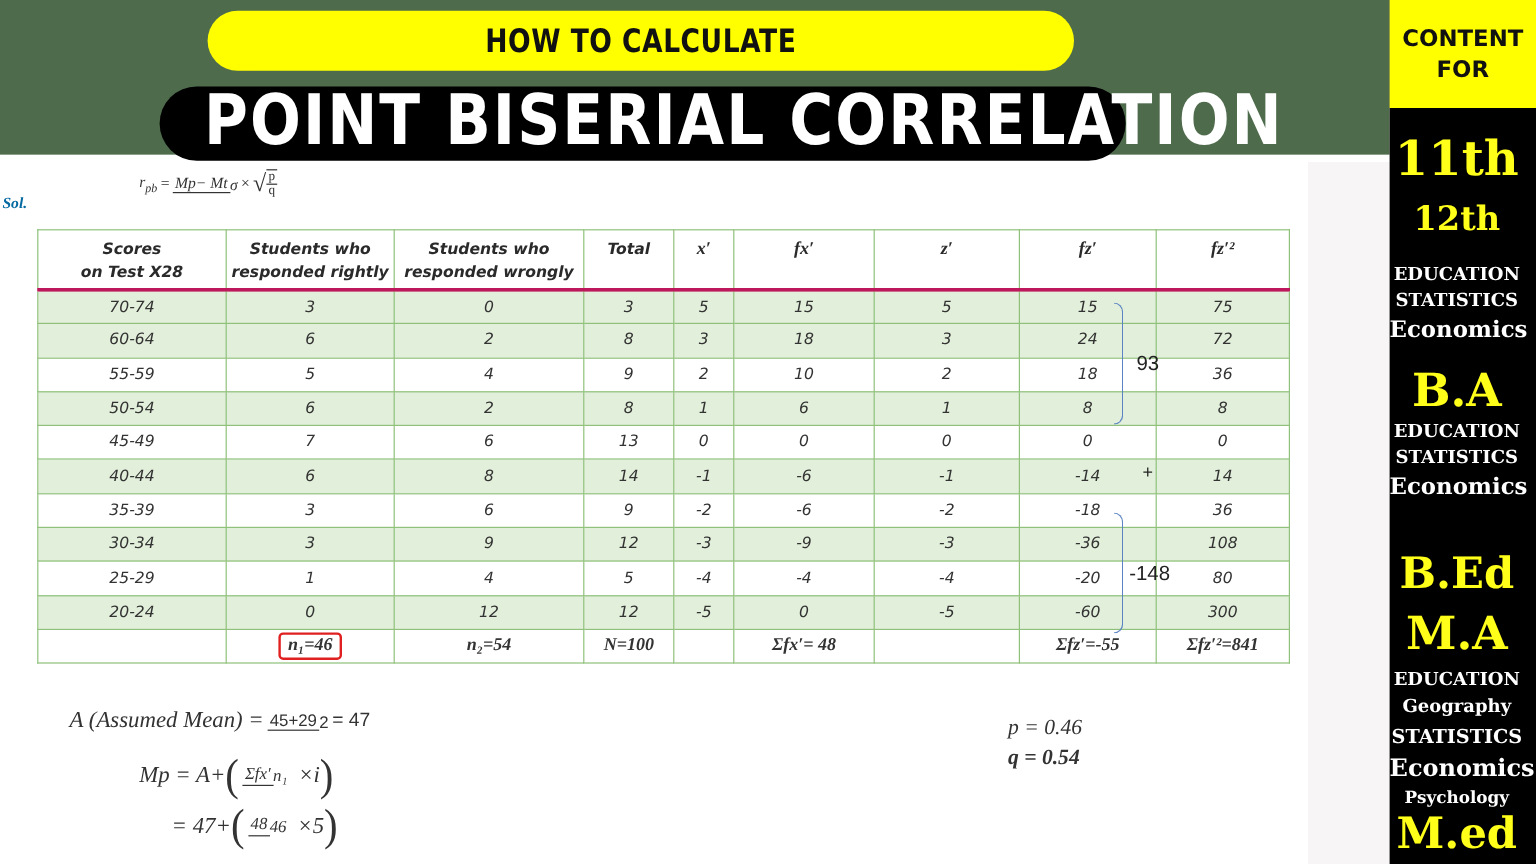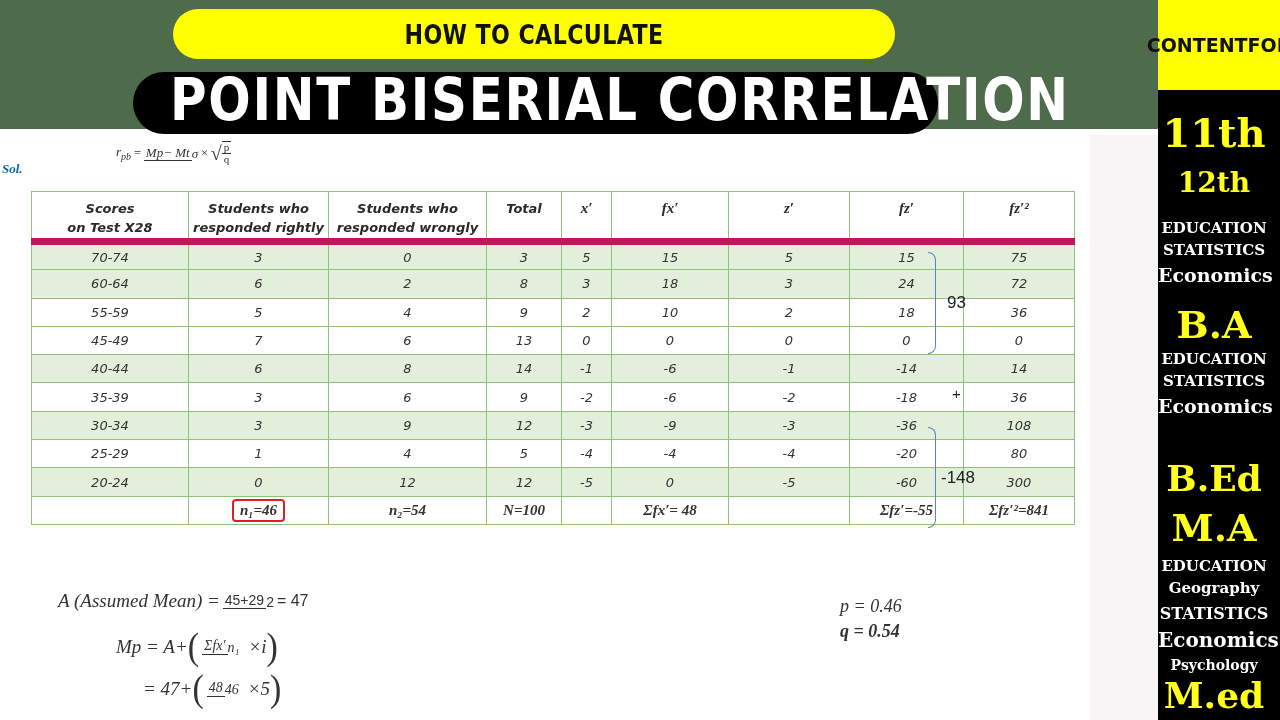--- a/index.html
+++ b/index.html
@@ -46,42 +46,42 @@
   .sol { position: absolute; left: 2px; top: 161px; font-family: "Liberation Serif", serif; font-style: italic; font-weight: bold; font-size: 13px; color: #0369a1; }
 
   
   table.data {
     position: absolute; left: 31px; top: 191px; width: 1043px;
     border-collapse: collapse; table-layout: fixed;
     font-family: "DejaVu Sans", sans-serif; font-style: italic; font-size: 13px; color: #333;
   }
   table.data td, table.data th { border: 1.5px solid #8fc17a; text-align: center; padding: 0; }
   table.data th { height: 50px; font-weight: bold; font-size: 13px; vertical-align: top; padding-top: 7px; line-height: 19px; color: #2a2a2a; }
-  table.data thead tr { border-bottom: 7px solid #be185d; }
+  table.data thead tr { border-bottom: 3px solid #be185d; }
   table.data tbody tr { height: 28.3px; }
   table.data tbody tr.alt { background: #e2efda; }
   table.data tr.totals td { font-family: "Liberation Serif", serif; font-weight: bold; font-size: 15px; color: #333; }
   .hl { display: inline-block; border: 2px solid #e02020; border-radius: 4px; padding: 1px 6px; }
   sub { font-size: 10px; }
 
   
   .brace { position: absolute; border: 1.3px solid #5b83c4; border-left: none; width: 8px; border-radius: 0 8px 8px 0; }
   .brace-label { position: absolute; font-family: "Liberation Sans", sans-serif; font-size: 17px; color: #222; }
   .plus-sign { position: absolute; left: 952px; top: 385px; font-size: 15px; color: #222; font-family: "Liberation Sans", sans-serif; }
 
   
   .eq { position: absolute; font-family: "Liberation Serif", serif; font-style: italic; font-size: 19px; color: #333; display: flex; align-items: center; white-space: nowrap; }
   .eq .plain { font-style: normal; font-family: "Liberation Sans", sans-serif; font-size: 16px; }
   .eq .frac { font-size: 14px; margin: 0 3px; }
   .paren { font-size: 34px; font-style: normal; line-height: 1; transform: scaleY(1.1); display: inline-block; }
   .pq { position: absolute; left: 840px; font-family: "Liberation Serif", serif; font-style: italic; font-size: 18px; color: #333; }
 
   
   .sidebar { position: absolute; left: 1158px; top: 0; width: 122px; height: 720px; background: #000; }
-  .sb-head { position: absolute; left: 0; top: 0; width: 122px; height: 90px; background: #ffff00; display: flex; flex-direction: row; align-items: center; justify-content: center; }
+  .sb-head { position: absolute; left: 0; top: 0; width: 122px; height: 90px; background: #ffff00; display: flex; flex-direction: column; align-items: center; justify-content: center; }
   .sb-head span { font-family: "DejaVu Sans", sans-serif; font-weight: bold; font-size: 19px; color: #111; line-height: 26px; }
   .sb-item { position: absolute; left: 0; width: 112px; text-align: center; font-family: "DejaVu Serif", serif; font-weight: bold; white-space: nowrap; }
   .sb-yellow { color: #ffff1a; }
   .sb-white { color: #ffffff; }
 </style>
 </head>
 <body>
 
 <div class="top-band"></div>
 <div class="page-sheet"></div>
@@ -171,20 +171,31 @@
     <tr>
       <td>55-59</td>
         <td>5</td>
         <td>4</td>
         <td>9</td>
         <td>2</td>
         <td>10</td>
         <td>2</td>
         <td>18</td>
         <td>36</td>
+    </tr>
+    <tr class="alt">
+      <td>50-54</td>
+        <td>6</td>
+        <td>2</td>
+        <td>8</td>
+        <td>1</td>
+        <td>6</td>
+        <td>1</td>
+        <td>8</td>
+        <td>8</td>
     </tr>
     <tr>
       <td>45-49</td>
         <td>7</td>
         <td>6</td>
         <td>13</td>
         <td>0</td>
         <td>0</td>
         <td>0</td>
         <td>0</td>

